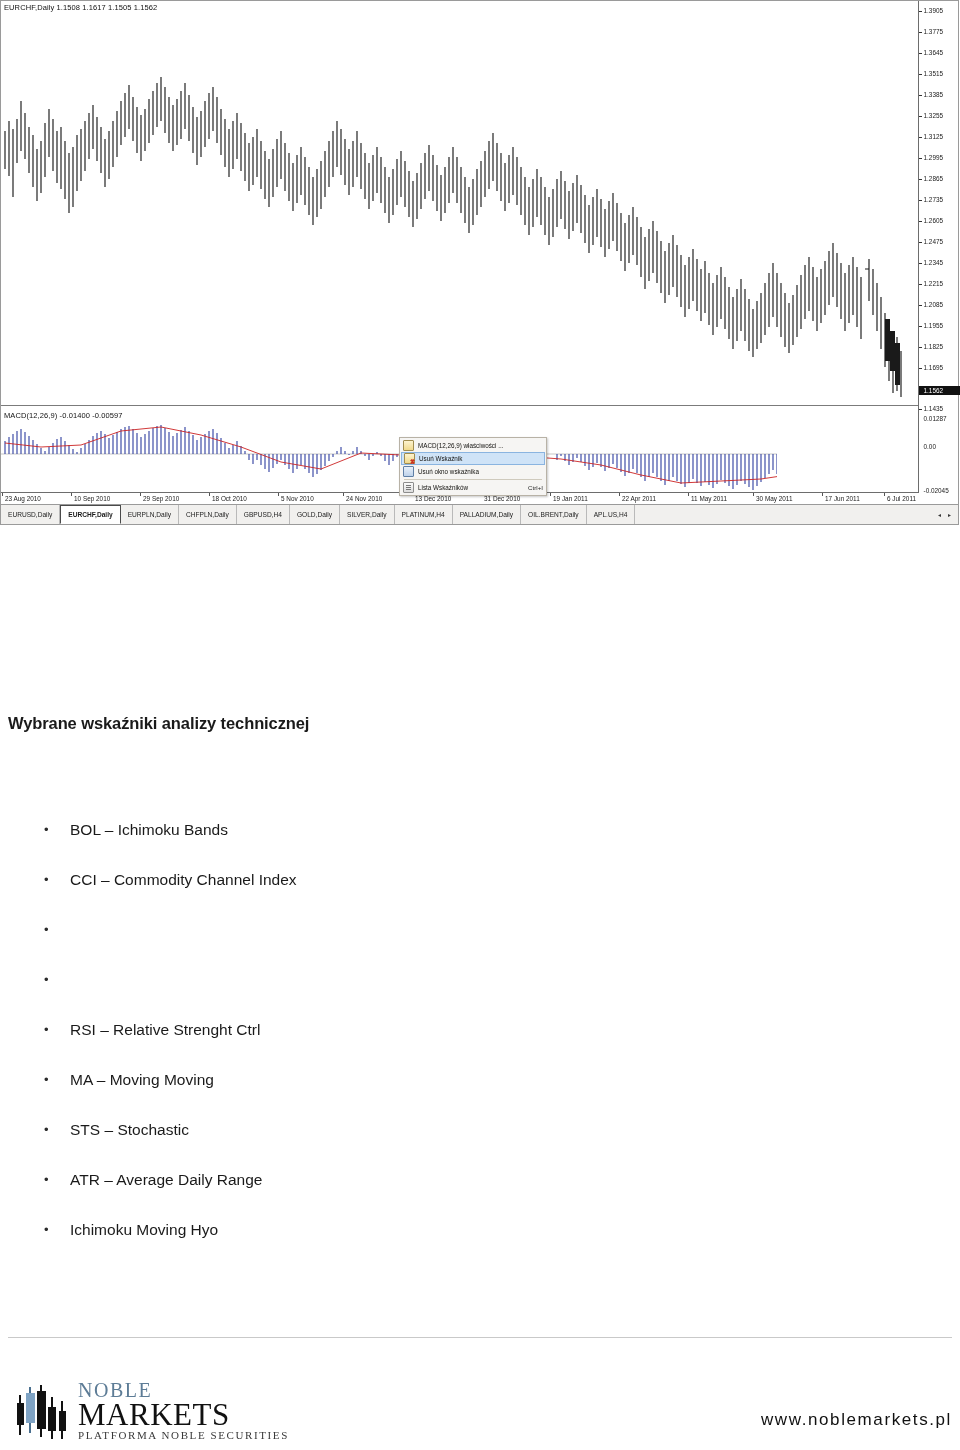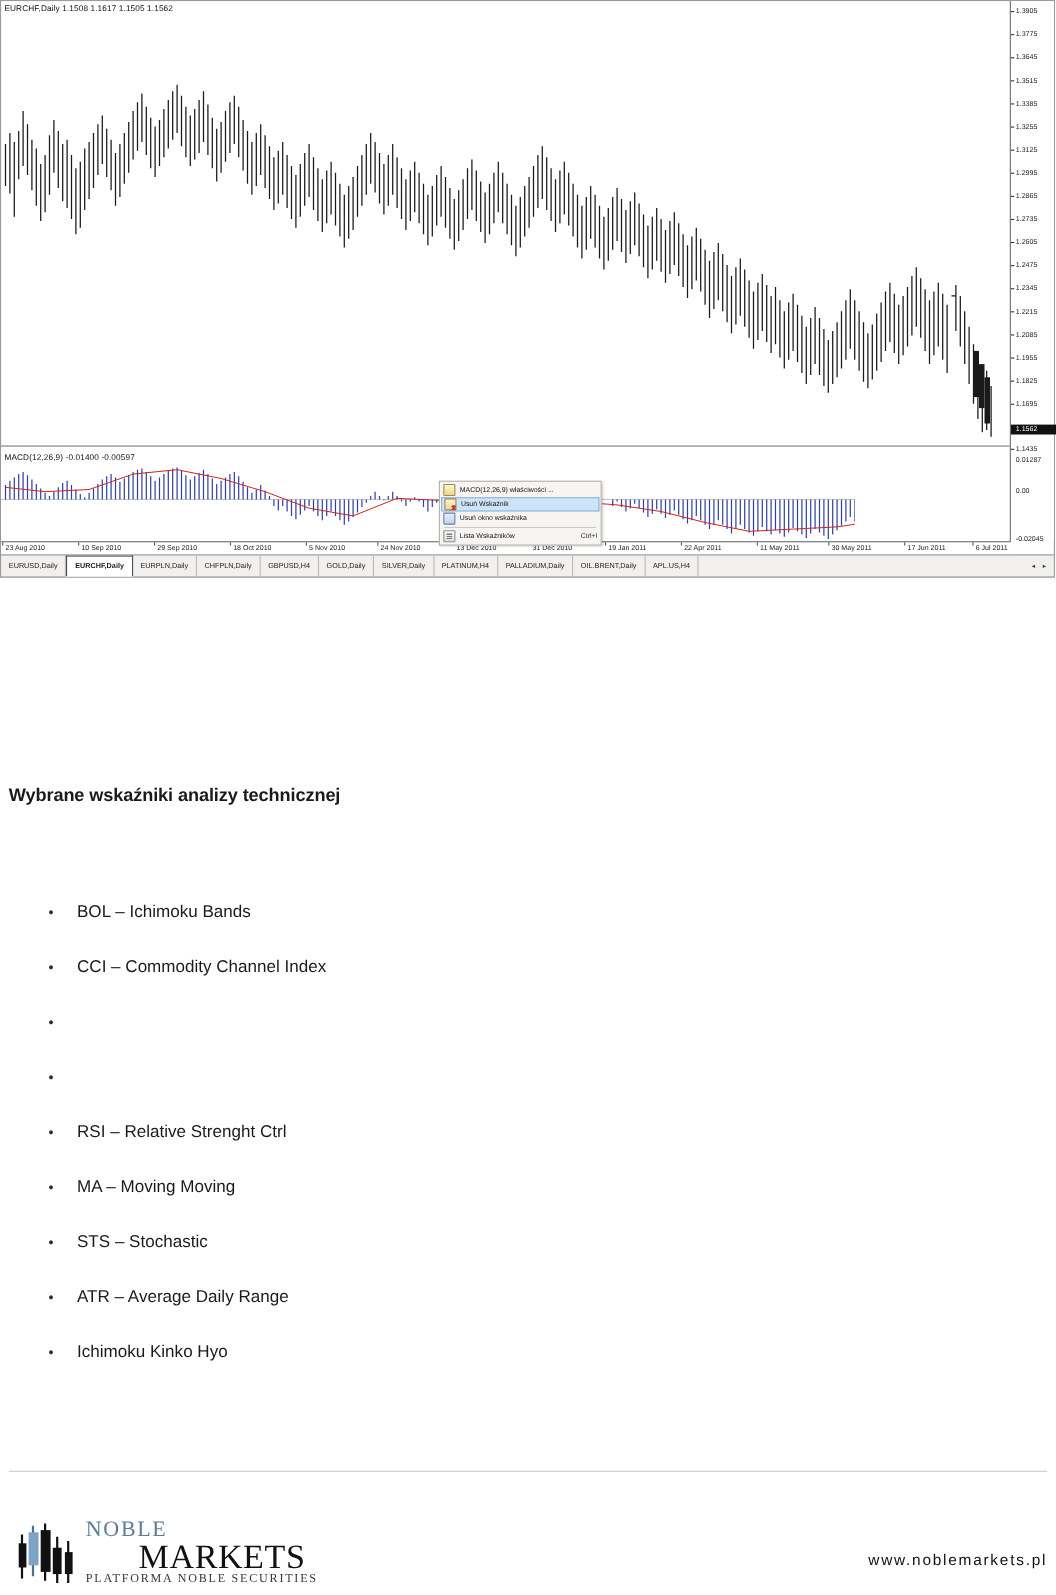--- a/index.html
+++ b/index.html
@@ -18,21 +18,21 @@
 
   
   .chart-window {
     position: absolute;
     left: 0px;
     top: 0px;
     width: 959px;
     height: 525px;
     border: 1px solid #9a9a9a;
     box-sizing: border-box;
-    background: #a3a3a3;
+    background: #eab308;
   }
   .chart-area {
     position: absolute;
     left: 0px;
     top: 0px;
     right: 0px;
     height: 503px;
     background: #ffffff;
   }
   .price-pane {
@@ -321,34 +321,33 @@
     letter-spacing: 1.5px;
     color: #5d7c96;
     line-height: 20px;
   }
   .logo-markets {
     font-family: "Liberation Serif", serif;
     font-size: 31px;
     letter-spacing: 0.5px;
     color: #111111;
     line-height: 30px;
-    margin-left: 48px;
   }
   .logo-sub {
     font-family: Liberation Serif, serif;
     font-size: 11px;
     letter-spacing: 1.6px;
     color: #3a3a3a;
     line-height: 11px;
   }
   .footer-url {
     position: absolute;
     right: 8px;
     top: 1410px;
-    font-size: 14px;
+    font-size: 17px;
     letter-spacing: 1.6px;
     color: #111111;
     font-family: "Liberation Sans", sans-serif;
   }
 
   svg { display: block; }
 </style>
 </head>
 <body>
 
@@ -515,21 +514,21 @@
   <div class="bullet-row">
     <span class="bullet-dot">•</span>
     <span class="bullet-text">STS – Stochastic</span>
   </div>
   <div class="bullet-row">
     <span class="bullet-dot">•</span>
     <span class="bullet-text">ATR – Average Daily Range</span>
   </div>
   <div class="bullet-row">
     <span class="bullet-dot">•</span>
-    <span class="bullet-text">Ichimoku Kinko Hyo</span>
+    <span class="bullet-text">Ichimoku Moving Hyo</span>
   </div>
 </div>
 
 <div class="footer-rule"></div>
 
 <div class="logo">
   <div class="logo-candles">
     <svg width="58" height="56" viewBox="0 0 58 56">
       <line x1="6" y1="12" x2="6" y2="52" stroke="#111" stroke-width="2"></line>
       <rect x="3" y="20" width="7" height="22" fill="#111"></rect>

